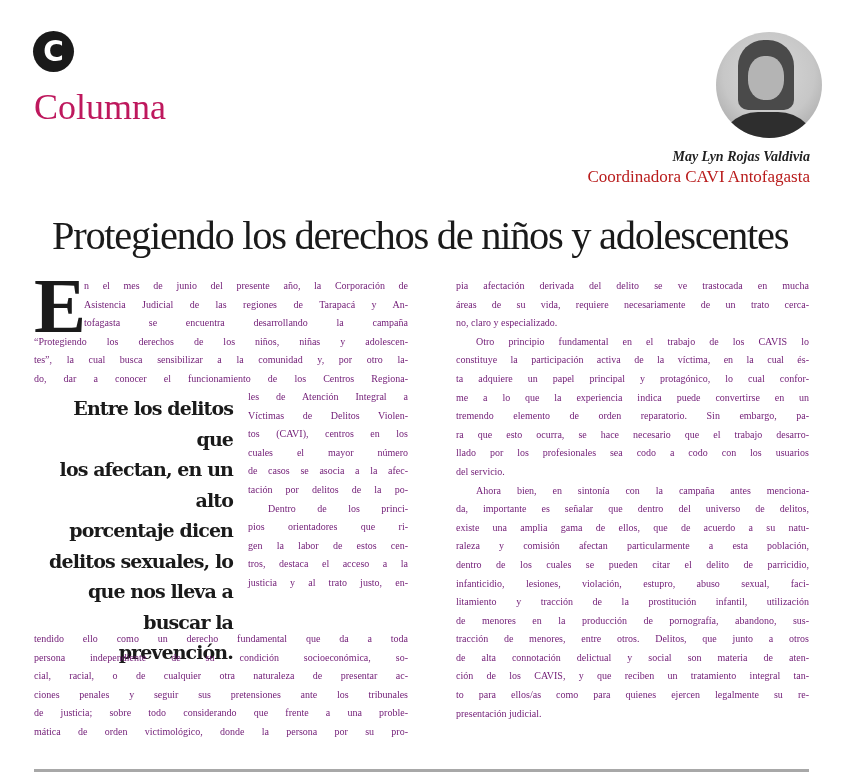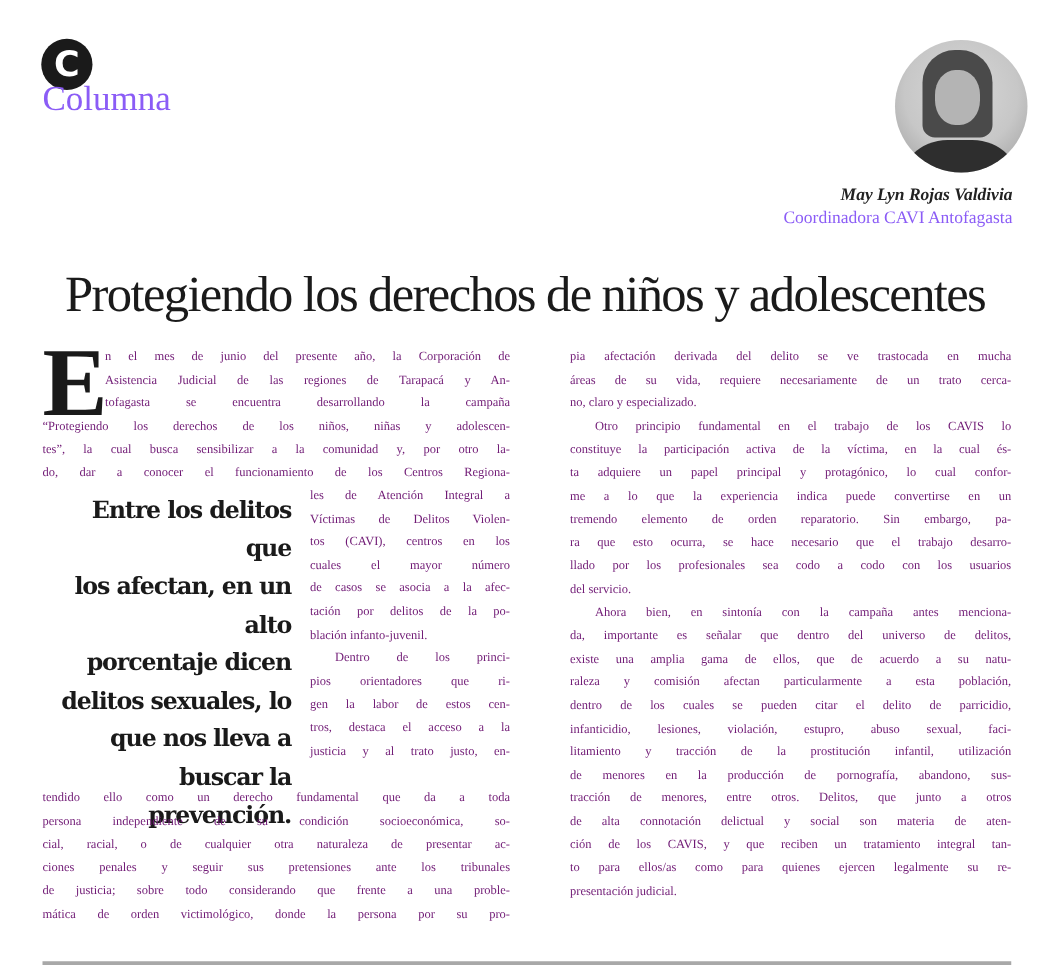--- a/index.html
+++ b/index.html
@@ -2,28 +2,28 @@
 <html><head>
 <meta charset="utf-8">
 <style>
   html, body { margin:0; padding:0; }
   body { width:843px; height:775px; background:#ffffff; position:relative; overflow:hidden;
          font-family:"DejaVu Serif", "Liberation Serif", serif; color:#1e1e1e; }
   .abs { position:absolute; }
   .badge { left:33px; top:31px; width:41px; height:41px; border-radius:50%; background:#1a1a1a;
            color:#fff; font-family:"DejaVu Sans", sans-serif; font-weight:bold; font-size:28px;
            line-height:41px; text-align:center; }
-  .section { left:34px; top:64px; font-family:"Liberation Serif", serif; font-size:28px; color:#8b5cf6; }
+  .section { left:34px; top:86px; font-family:"Liberation Serif", serif; font-size:36px; color:#be185d; }
   .photo { left:716px; top:32px; width:106px; height:106px; border-radius:50%; overflow:hidden;
            background:radial-gradient(circle at 50% 40%, #d8d8d8 0%, #c7c7c7 55%, #9a9a9a 100%); }
   .photo .hair { position:absolute; left:22px; top:8px; width:56px; height:70px; border-radius:26px 26px 10px 10px; background:#4a4a4a; }
   .photo .face { position:absolute; left:32px; top:24px; width:36px; height:44px; border-radius:45%; background:#b4b4b4; }
   .photo .body { position:absolute; left:2px; top:80px; width:100px; height:40px; border-radius:40px 40px 0 0; background:#2e2e2e; }
   .author { right:33px; top:149px; font-family:"Liberation Serif", serif; font-style:italic; font-weight:bold; font-size:14px; text-align:right; color:#222; }
-  .role { right:33px; top:167px; font-family:"Liberation Serif", serif; font-size:14px; text-align:right; color:#8b5cf6; }
+  .role { right:33px; top:167px; font-family:"Liberation Serif", serif; font-size:17px; text-align:right; color:#b91c1c; }
   .headline { left:36px; top:196px; font-family:"Liberation Serif", serif; font-size:40.5px; color:#1a1a1a; letter-spacing:-1.3px; white-space:nowrap; }
   .col { font-family:"Liberation Serif", serif; font-size:10px; line-height:18.6px; color:#701a75; text-align:justify; }
   .line { display:block; white-space:nowrap; text-align-last:justify; height:18.6px; }
   .line.last { text-align-last:left; }
   .line.indent { text-indent:20px; }
   .col-left { left:34px; top:277px; width:374px; }
   .col-left .drop-lines .line { padding-left:50px; }
   .dropcap { left:34px; top:275px; font-family:"Liberation Serif", serif; font-weight:bold; font-size:78px; line-height:62px; color:#1a1a1a; }
   .inner { left:248px; top:388px; width:160px; }
   .col-left-bottom { left:34px; top:630px; width:374px; }
@@ -70,21 +70,20 @@
   <div>buscar la prevención.</div>
 </div>
 
 <div class="abs col inner">
   <span class="line">les de Atención Integral a</span>
   <span class="line">Víctimas de Delitos Violen-</span>
   <span class="line">tos (CAVI), centros en los</span>
   <span class="line">cuales el mayor número</span>
   <span class="line">de casos se asocia a la afec-</span>
   <span class="line">tación por delitos de la po-</span>
-  <span class="line last">blación infanto-juvenil.</span>
   <span class="line indent">Dentro de los princi-</span>
   <span class="line">pios orientadores que ri-</span>
   <span class="line">gen la labor de estos cen-</span>
   <span class="line">tros, destaca el acceso a la</span>
   <span class="line">justicia y al trato justo, en-</span>
 </div>
 
 <div class="abs col col-left-bottom">
   <span class="line">tendido ello como un derecho fundamental que da a toda</span>
   <span class="line">persona independiente de su condición socioeconómica, so-</span>

